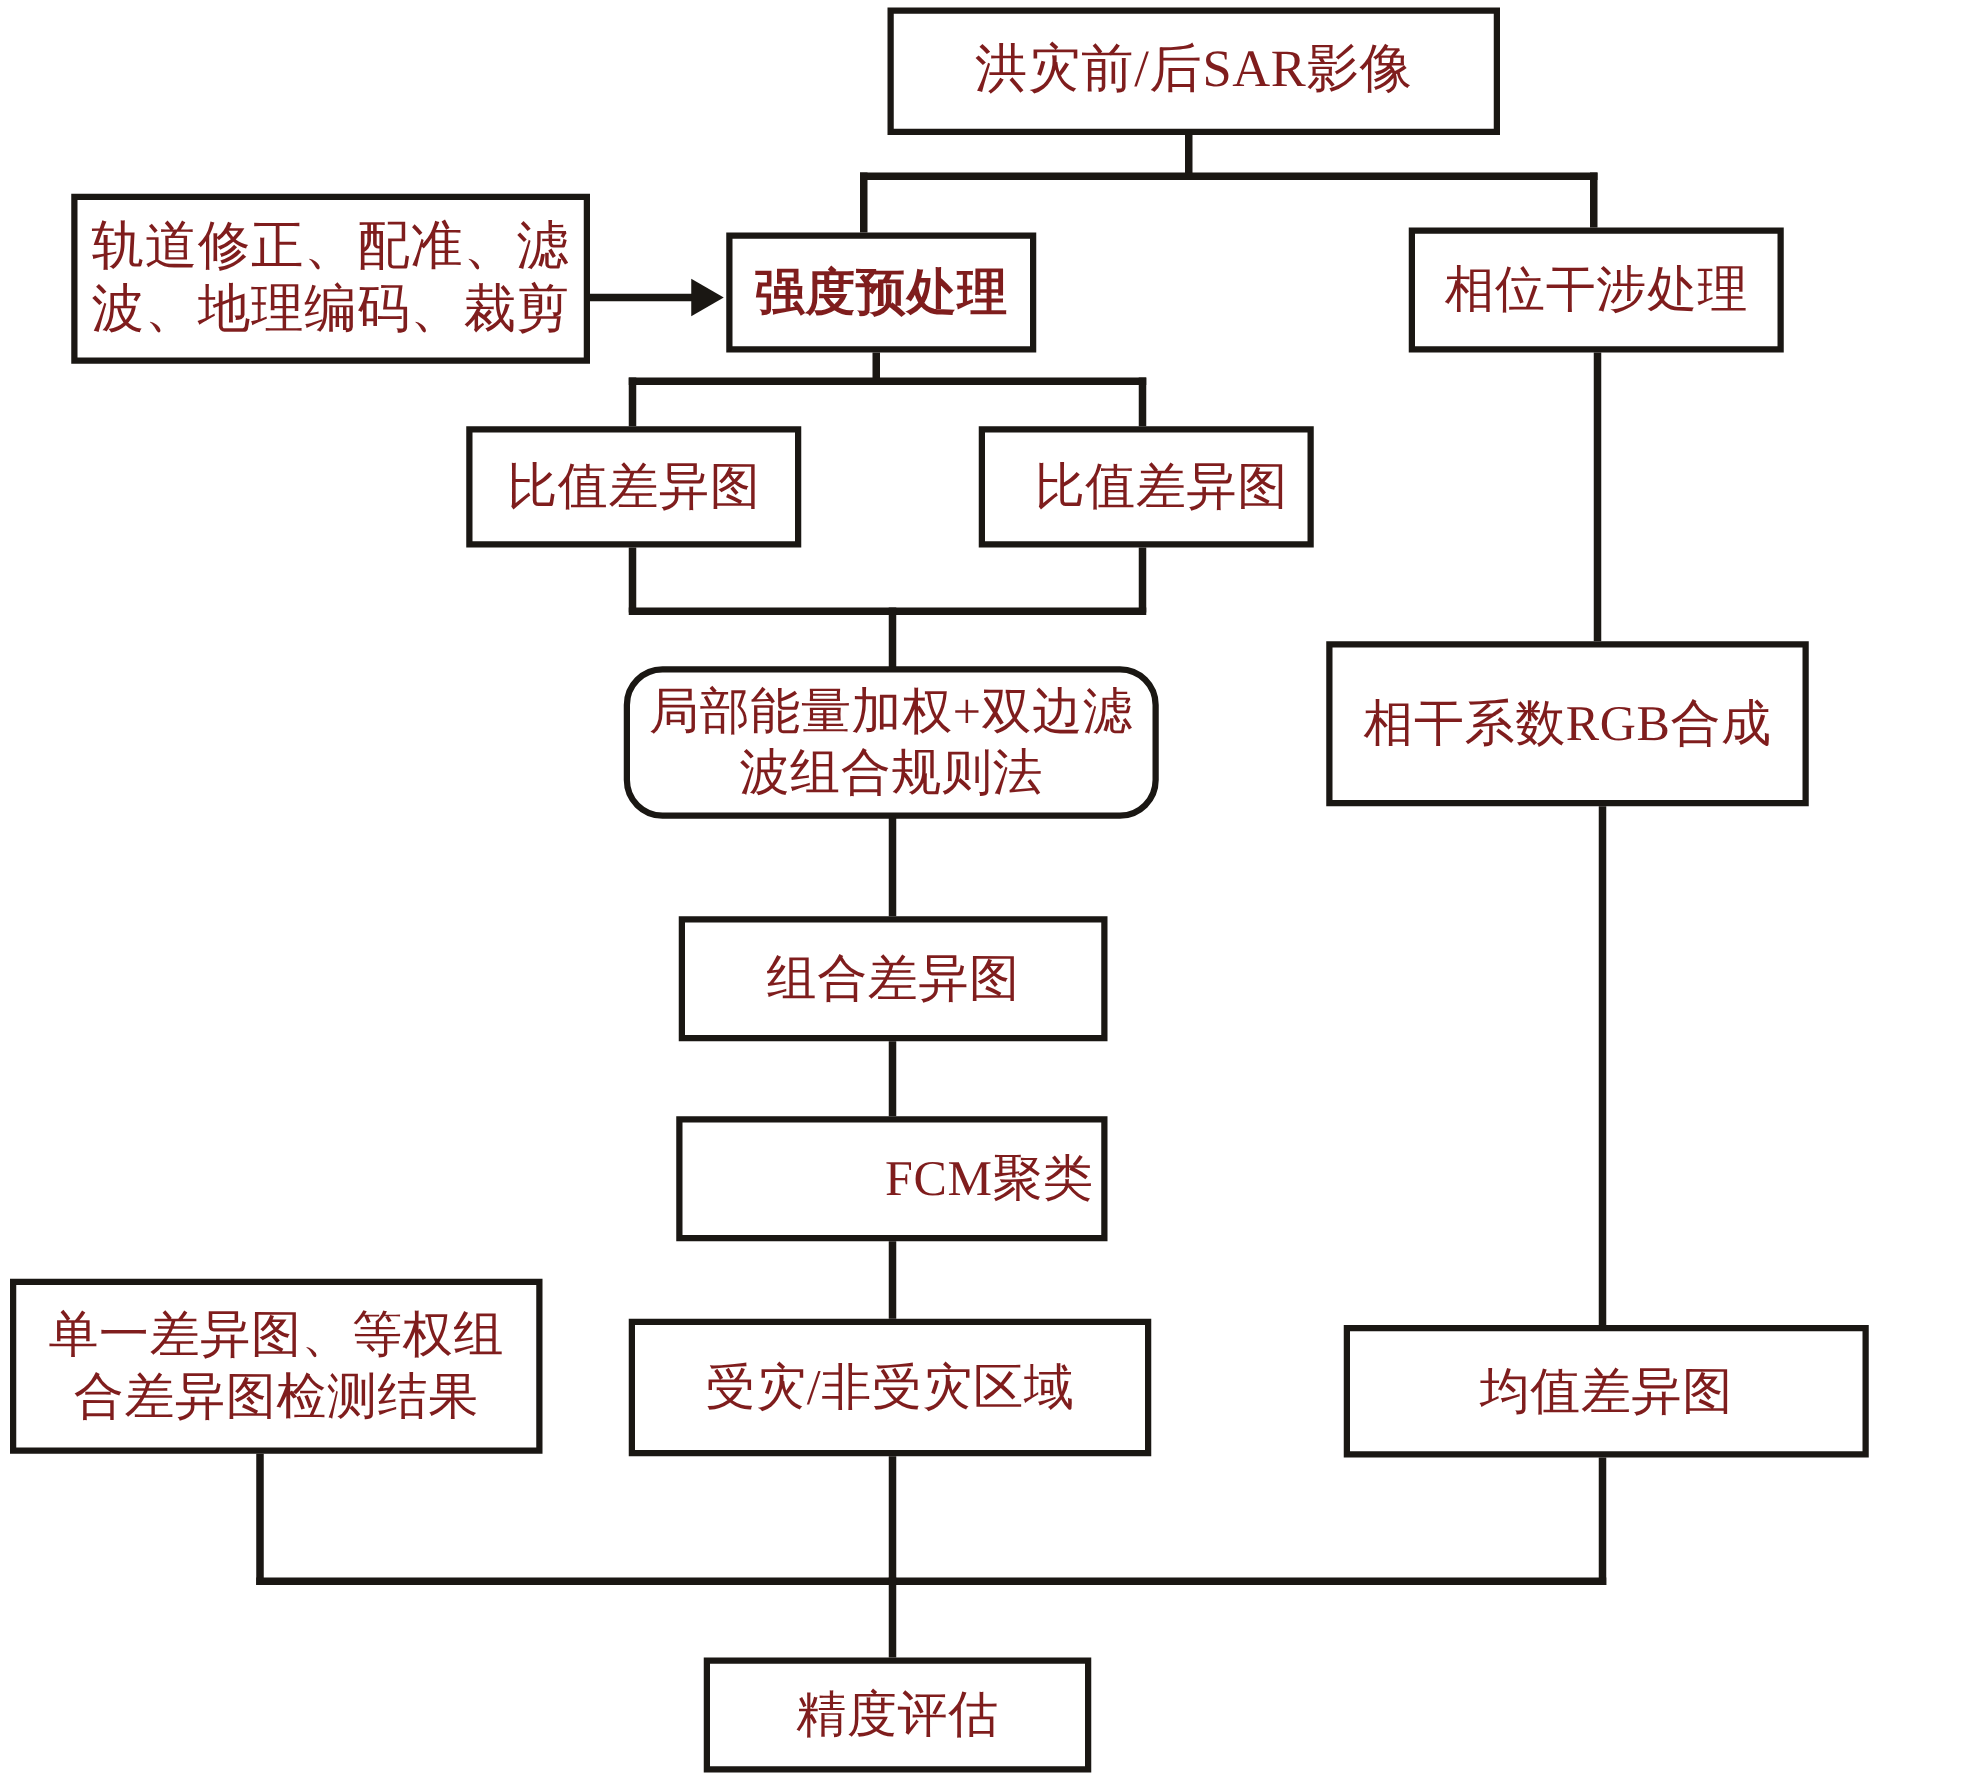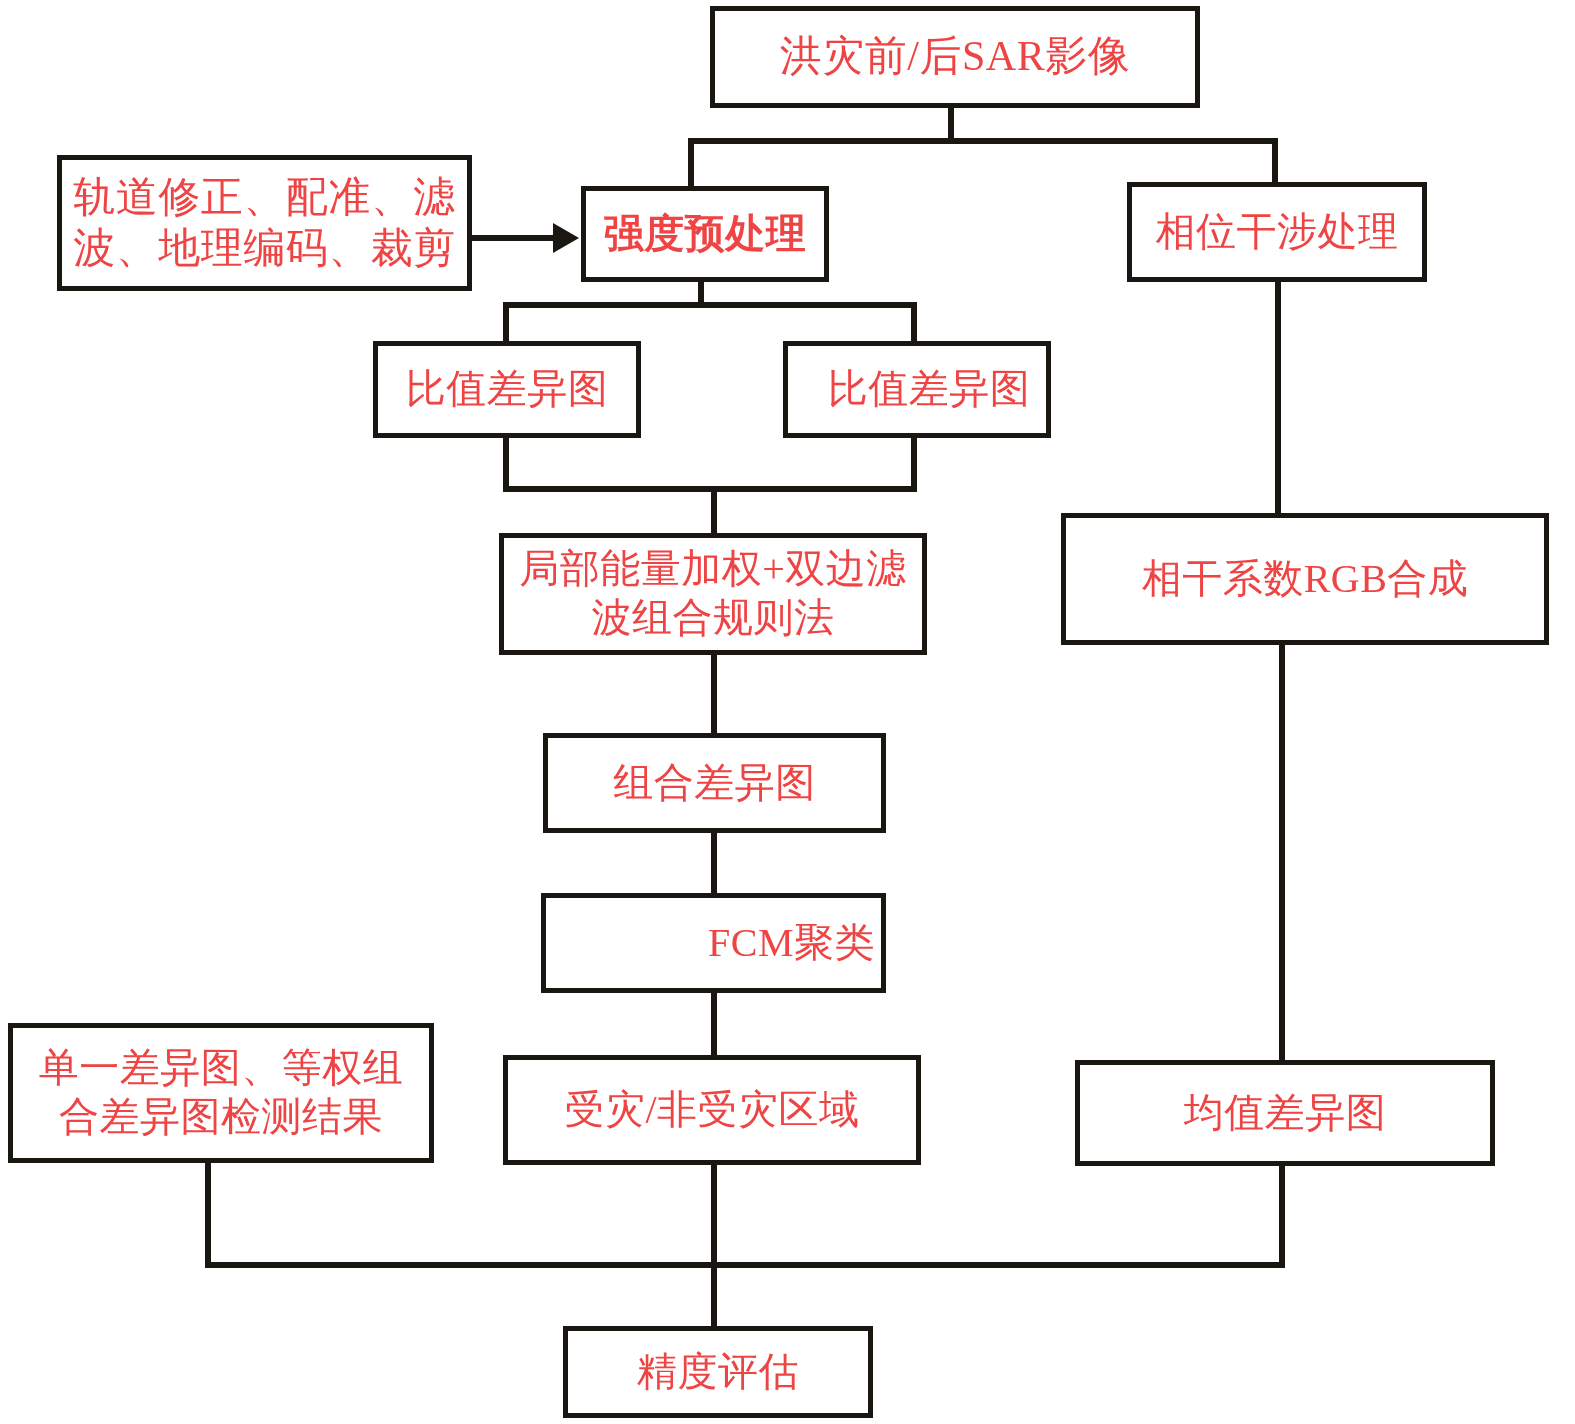--- a/index.html
+++ b/index.html
@@ -17,21 +17,21 @@
   }
   .node {
     position: absolute;
     box-sizing: border-box;
     border: 5px solid #1a1713;
     background: #ffffff;
     display: flex;
     align-items: center;
     justify-content: center;
     text-align: center;
-    color: #ef4444;
+    color: #7f1d1d;
     line-height: 1.22;
     z-index: 3;
   }
   .node .label {
     display: block;
     width: 100%;
     padding: 0 6px;
     white-space: pre-line;
     letter-spacing: 0.5px;
   }
@@ -49,22 +49,22 @@
     border-left: 26px solid #1a1713;
     z-index: 2;
   }
   
   #n-sar        { left: 710px; top: 6px;    width: 490px; height: 102px; font-size: 42px; }
   #n-prep-left  { left: 57px;  top: 155px;  width: 415px; height: 136px; font-size: 42px; }
   #n-intensity  { left: 581px; top: 186px;  width: 248px; height: 96px;  font-size: 40px; font-weight: bold; }
   #n-phase      { left: 1127px;top: 182px;  width: 300px; height: 100px; font-size: 40px; }
   #n-mean-diff  { left: 373px; top: 341px;  width: 268px; height: 97px;  font-size: 40px; }
   #n-ratio-diff { left: 783px; top: 341px;  width: 268px; height: 97px;  font-size: 40px; padding-left: 24px; }
-  #n-fusion     { left: 499px; top: 533px;  width: 428px; height: 122px; font-size: 40px; }
-  #n-rgb        { left: 1061px;top: 513px;  width: 488px; height: 132px; font-size: 40px; }
+  #n-fusion     { left: 499px; top: 533px;  width: 428px; height: 122px; font-size: 40px; border-radius: 31px; }
+  #n-rgb        { left: 1061px;top: 513px;  width: 386px; height: 132px; font-size: 40px; }
   #n-comb-diff  { left: 543px; top: 733px;  width: 343px; height: 100px; font-size: 40px; }
   #n-fcm        { left: 541px; top: 893px;  width: 345px; height: 100px; font-size: 40px; text-align: right; }
   #n-single     { left: 8px;   top: 1023px; width: 426px; height: 140px; font-size: 40px; text-align: center; }
   #n-area       { left: 503px; top: 1055px; width: 418px; height: 110px; font-size: 40px; }
   #n-truth      { left: 1075px;top: 1060px; width: 420px; height: 106px; font-size: 40px; }
   #n-accuracy   { left: 563px; top: 1326px; width: 310px; height: 92px;  font-size: 40px; }
 </style>
 </head>
 <body>
 

